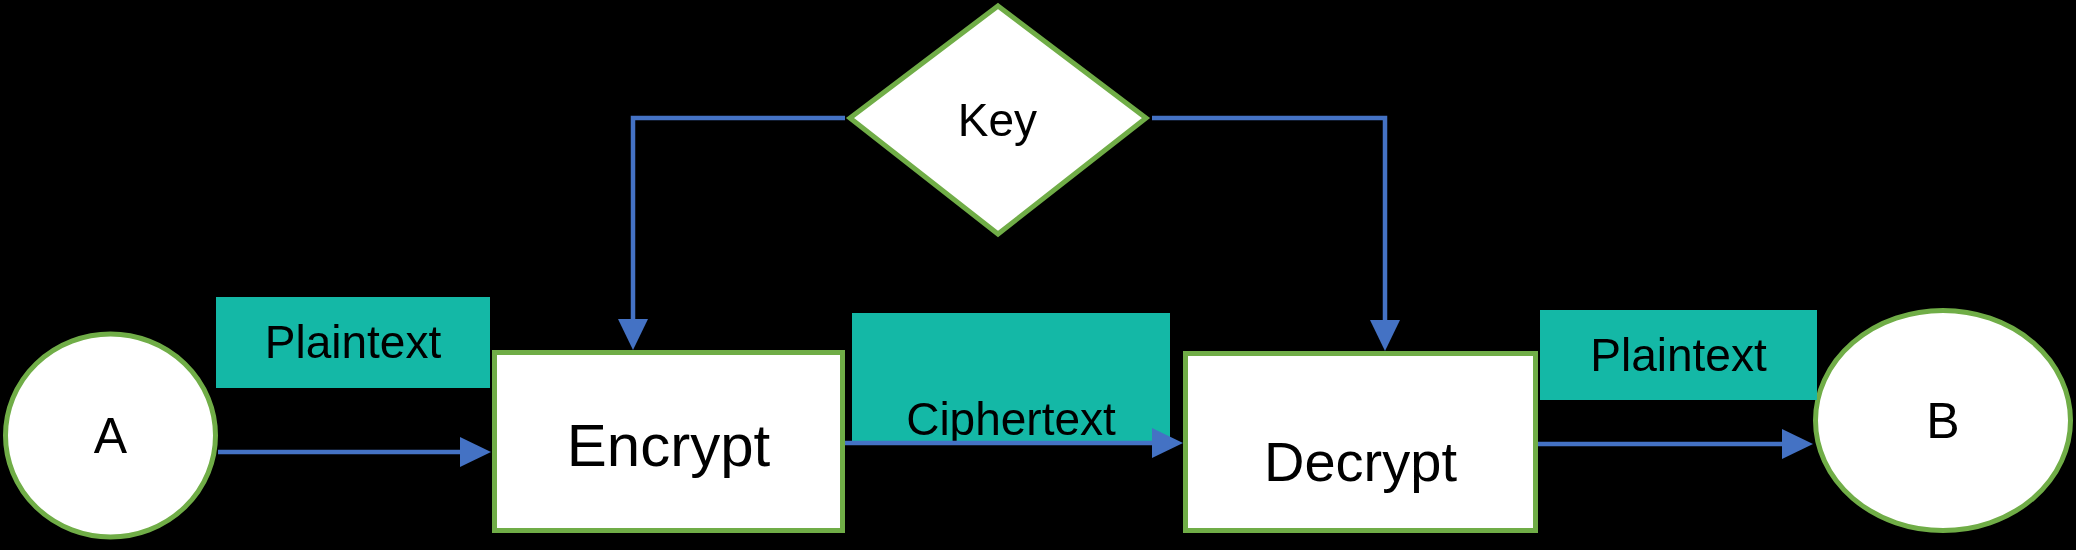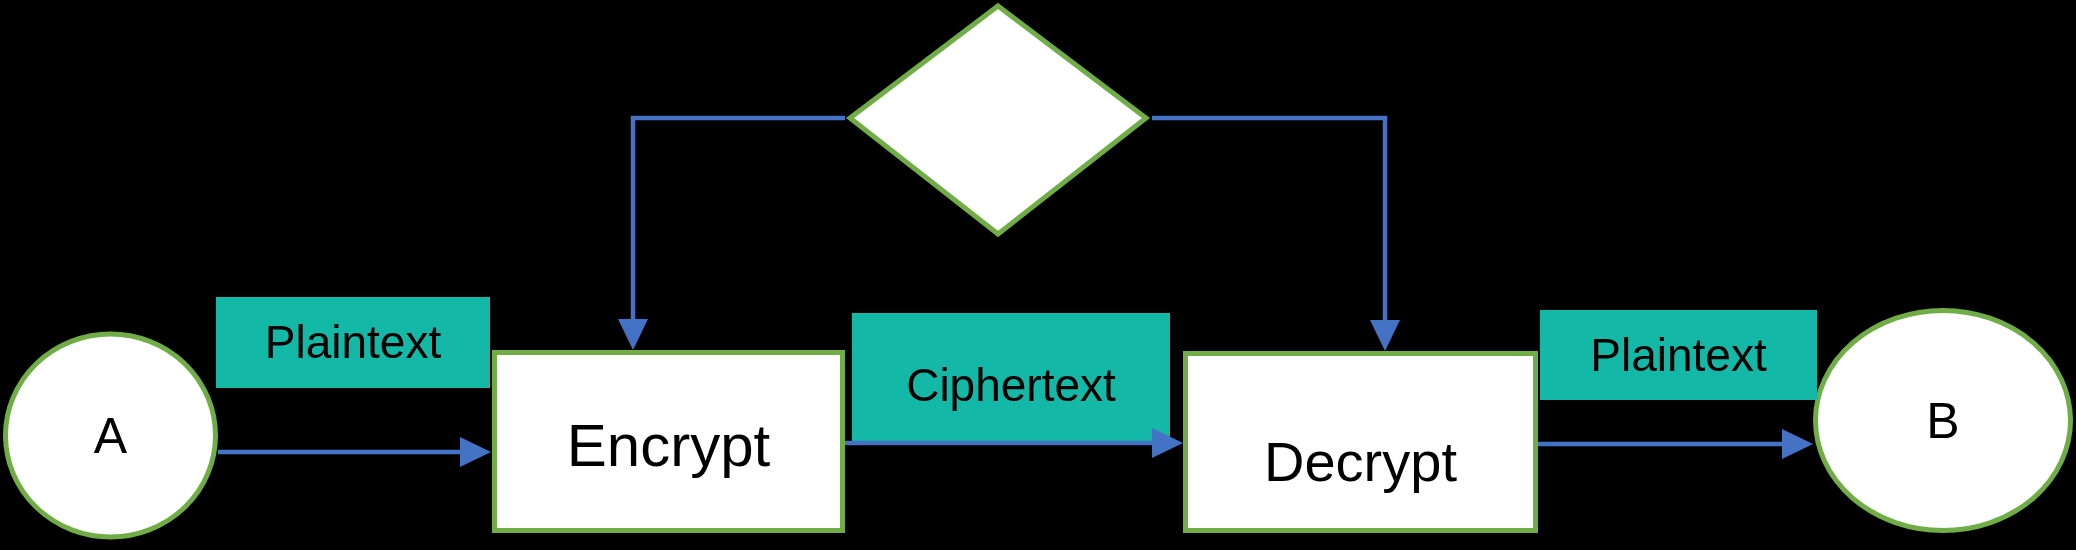--- a/index.html
+++ b/index.html
@@ -26,21 +26,21 @@
     background: #14b8a6;
     display: flex;
     align-items: center;
     justify-content: center;
     font-size: 46px;
     line-height: 1.1;
     white-space: nowrap;
   }
   #label-plaintext-left  { left: 216px;  top: 297px; width: 274px; height: 91px; }
   #label-ciphertext      { left: 852px;  top: 313px; width: 318px; height: 132px;
-                           align-items: center; padding-top: 12px; box-sizing: border-box; }
+                           align-items: flex-end; padding-top: 12px; box-sizing: border-box; }
   #label-plaintext-right { left: 1540px; top: 310px; width: 277px; height: 90px; }
 
   .node-text {
     position: absolute;
     display: flex;
     align-items: center;
     justify-content: center;
     background: transparent;
     white-space: nowrap;
   }
@@ -75,20 +75,21 @@
     <span>Ciphertext</span>
   </div>
   <div class="flow-label" id="label-plaintext-right">
     <span>Plaintext</span>
   </div>
 
   <div class="node-text" id="text-a">A</div>
   <div class="node-text" id="text-encrypt">Encrypt</div>
   <div class="node-text" id="text-decrypt">Decrypt</div>
   <div class="node-text" id="text-b">B</div>
+  <div class="node-text" id="text-key">Key</div>
 
   <svg class="layer z4" id="connector-layer" viewBox="0 0 2076 550">
 
     <g>
       <polyline points="845,118 633,118 633,320" fill="none" stroke-width="4.5" stroke="#4472C4"></polyline>
       <polygon points="618,319 648,319 633,350" fill="#4472C4"></polygon>
     </g>
 
     <g>
       <polyline points="1152,118 1385,118 1385,321" fill="none" stroke-width="4.5" stroke="#4472C4"></polyline>

